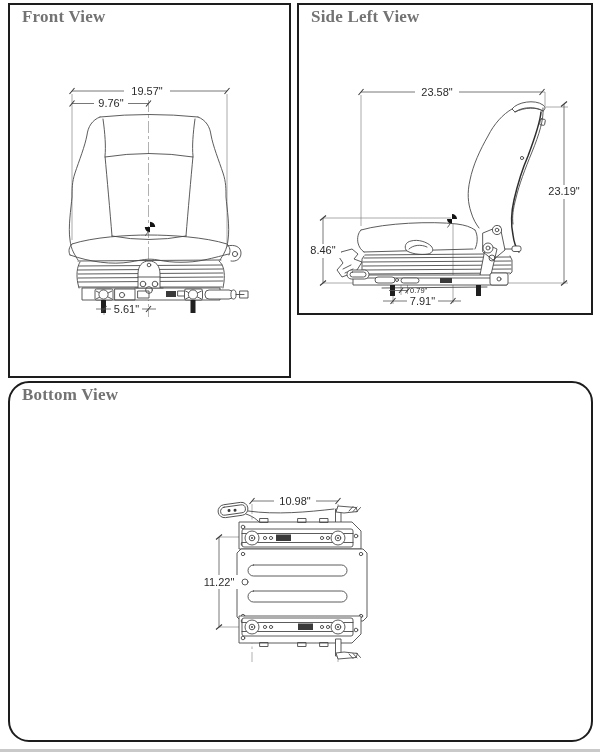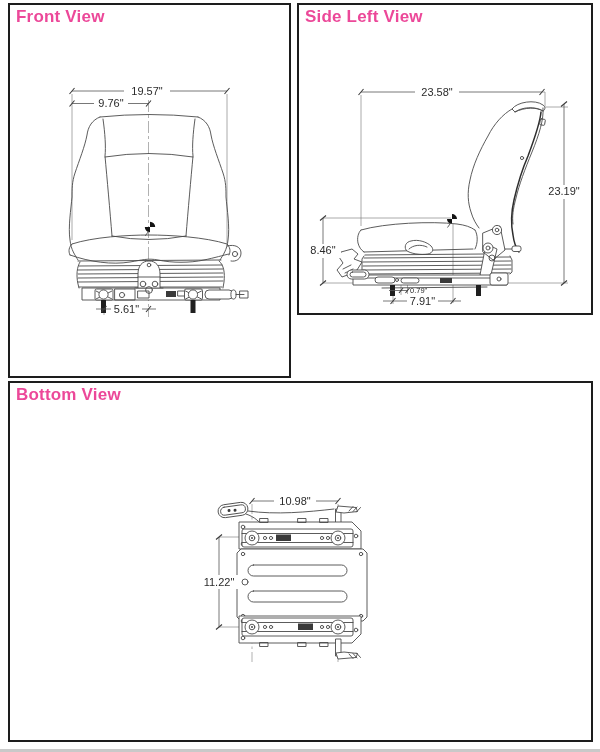--- a/index.html
+++ b/index.html
@@ -3,25 +3,25 @@
 <meta charset="utf-8">
 <style>
   html,body { margin:0; padding:0; }
   body {
     width:600px; height:752px; position:relative; overflow:hidden;
     background:#ffffff; font-family:"Liberation Sans", sans-serif;
   }
   .panel { position:absolute; border:2px solid #1d1d1d; background:#fff; box-sizing:border-box; }
   #panel-front  { left:8px;   top:3px;   width:283px; height:375px; }
   #panel-side   { left:297px; top:3px;   width:296px; height:312px; }
-  #panel-bottom { left:8px;   top:381px; width:585px; height:361px; }
+  #panel-bottom { left:8px;   top:381px; width:585px; height:361px;border-radius:21px; }
   .panel-title {
-    position:absolute; top:2px; left:6px;
-    font-family:Liberation Sans, sans-serif; font-weight:bold;
-    font-size:17px; color:#ec4899; letter-spacing:.2px; white-space:nowrap;
+    position:absolute; top:2px; left:12px;
+    font-family:Liberation Serif, serif; font-weight:bold;
+    font-size:17px; color:#737373; letter-spacing:.2px; white-space:nowrap;
   }
   svg.draw { position:absolute; left:0; top:0; display:block; }
   .ln  { stroke:#4a4a4a; stroke-width:.9;  fill:none; stroke-linecap:round; stroke-linejoin:round; }
   .lnb { stroke:#2e2e2e; stroke-width:1.5; fill:none; stroke-linecap:round; }
   .lnw { stroke:#4a4a4a; stroke-width:.9;  fill:#ffffff; stroke-linejoin:round; }
   .dim { stroke:#565656; stroke-width:.8;  fill:none; }
   .ext { stroke:#7d7d7d; stroke-width:.65; fill:none; }
   .tick{ stroke:#3c3c3c; stroke-width:1.1; }
   .cl  { stroke:#8f8f8f; stroke-width:.7;  fill:none; }
   .dt  { font-family:"Liberation Sans",sans-serif; font-size:11px; fill:#2b2b2b; }

